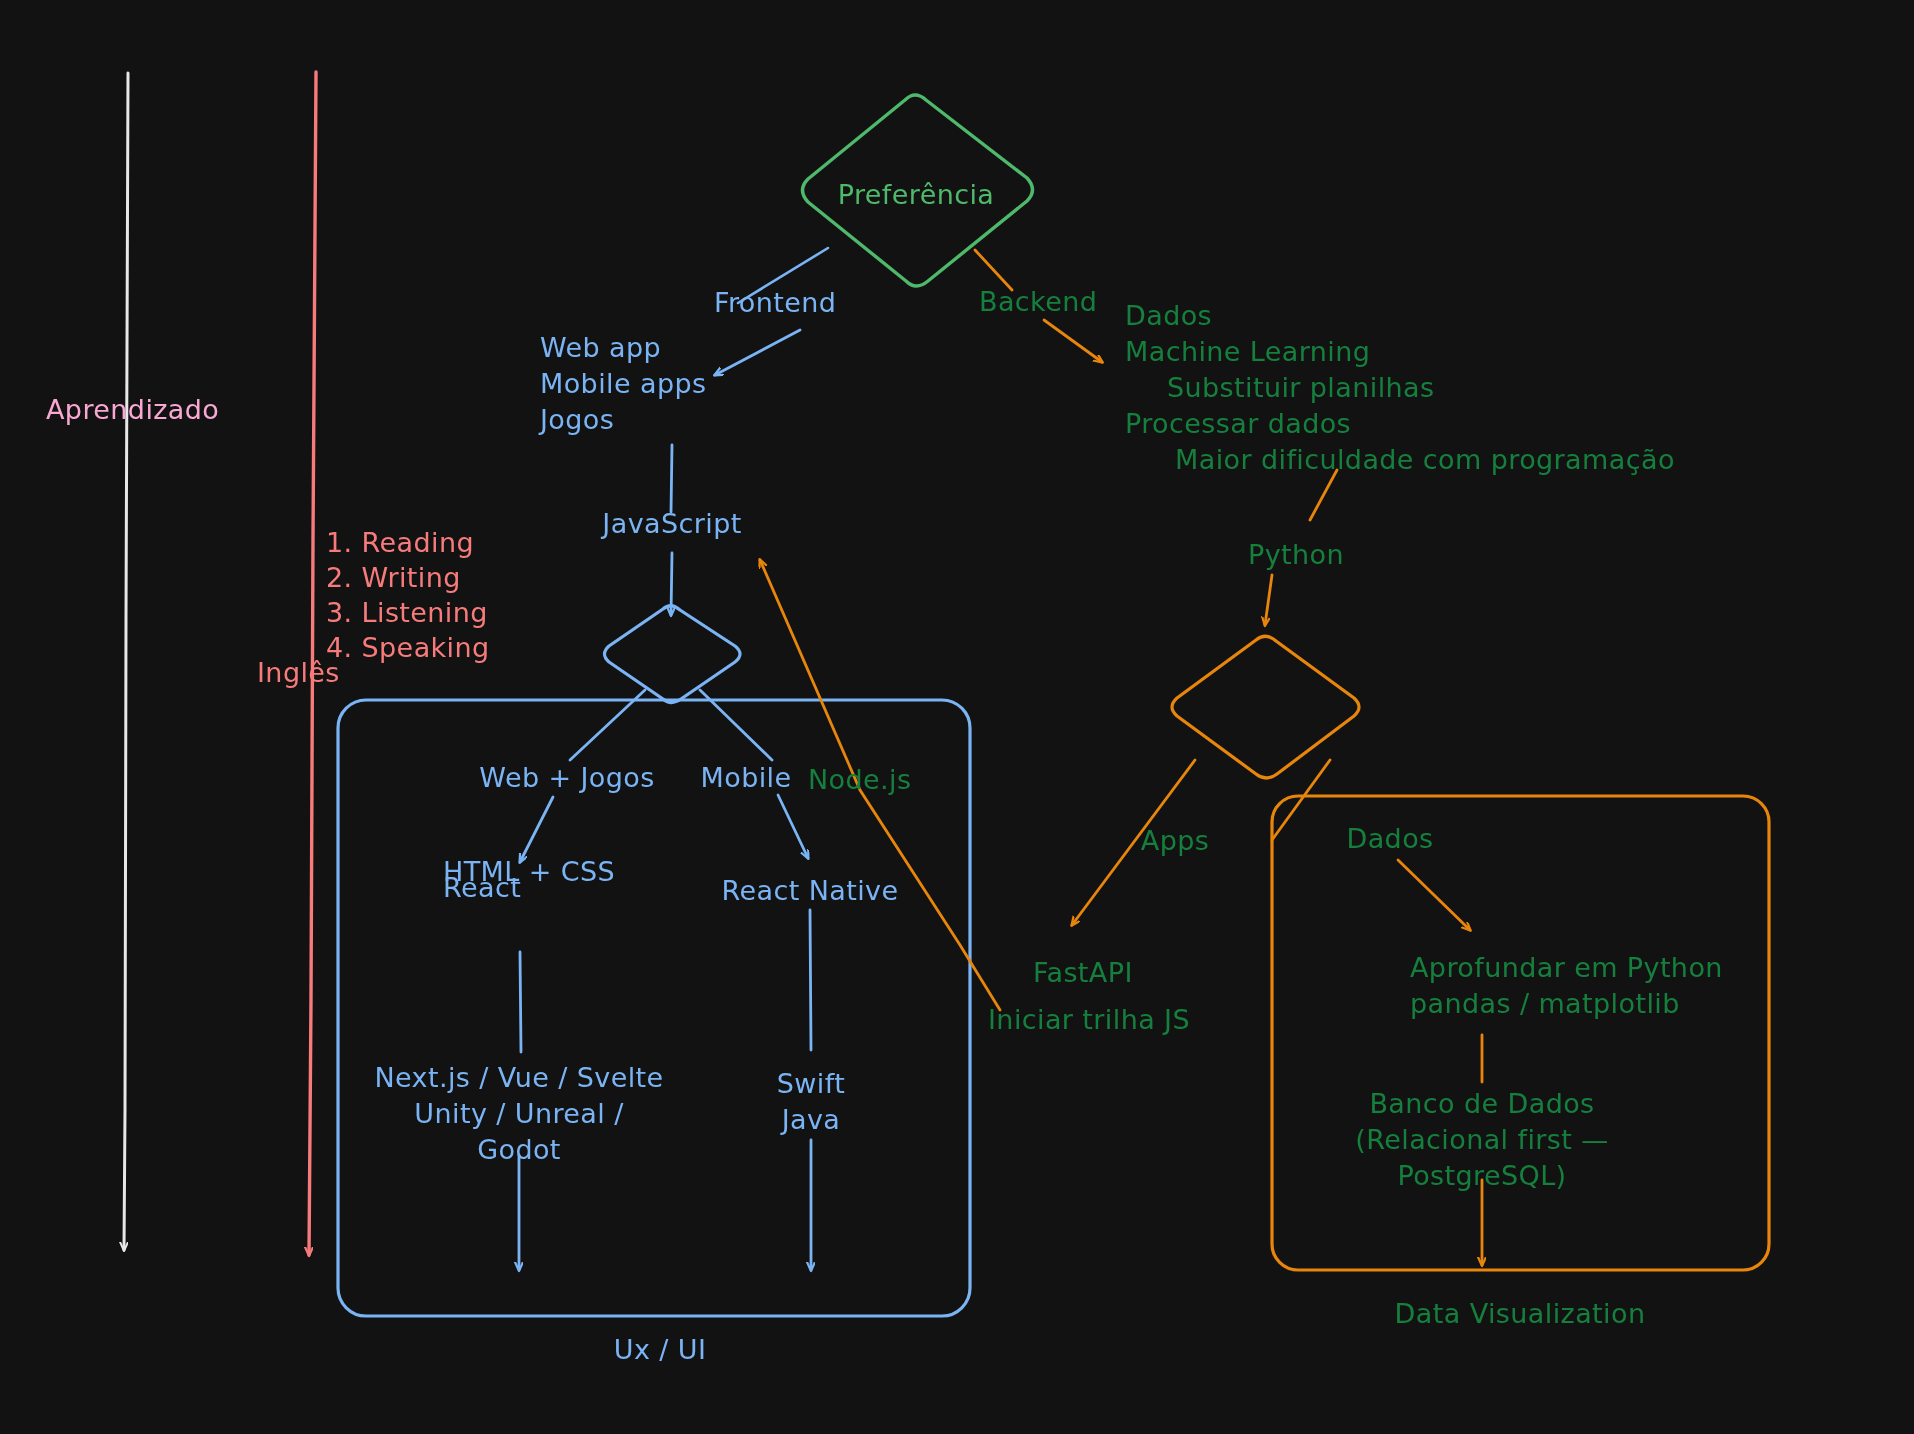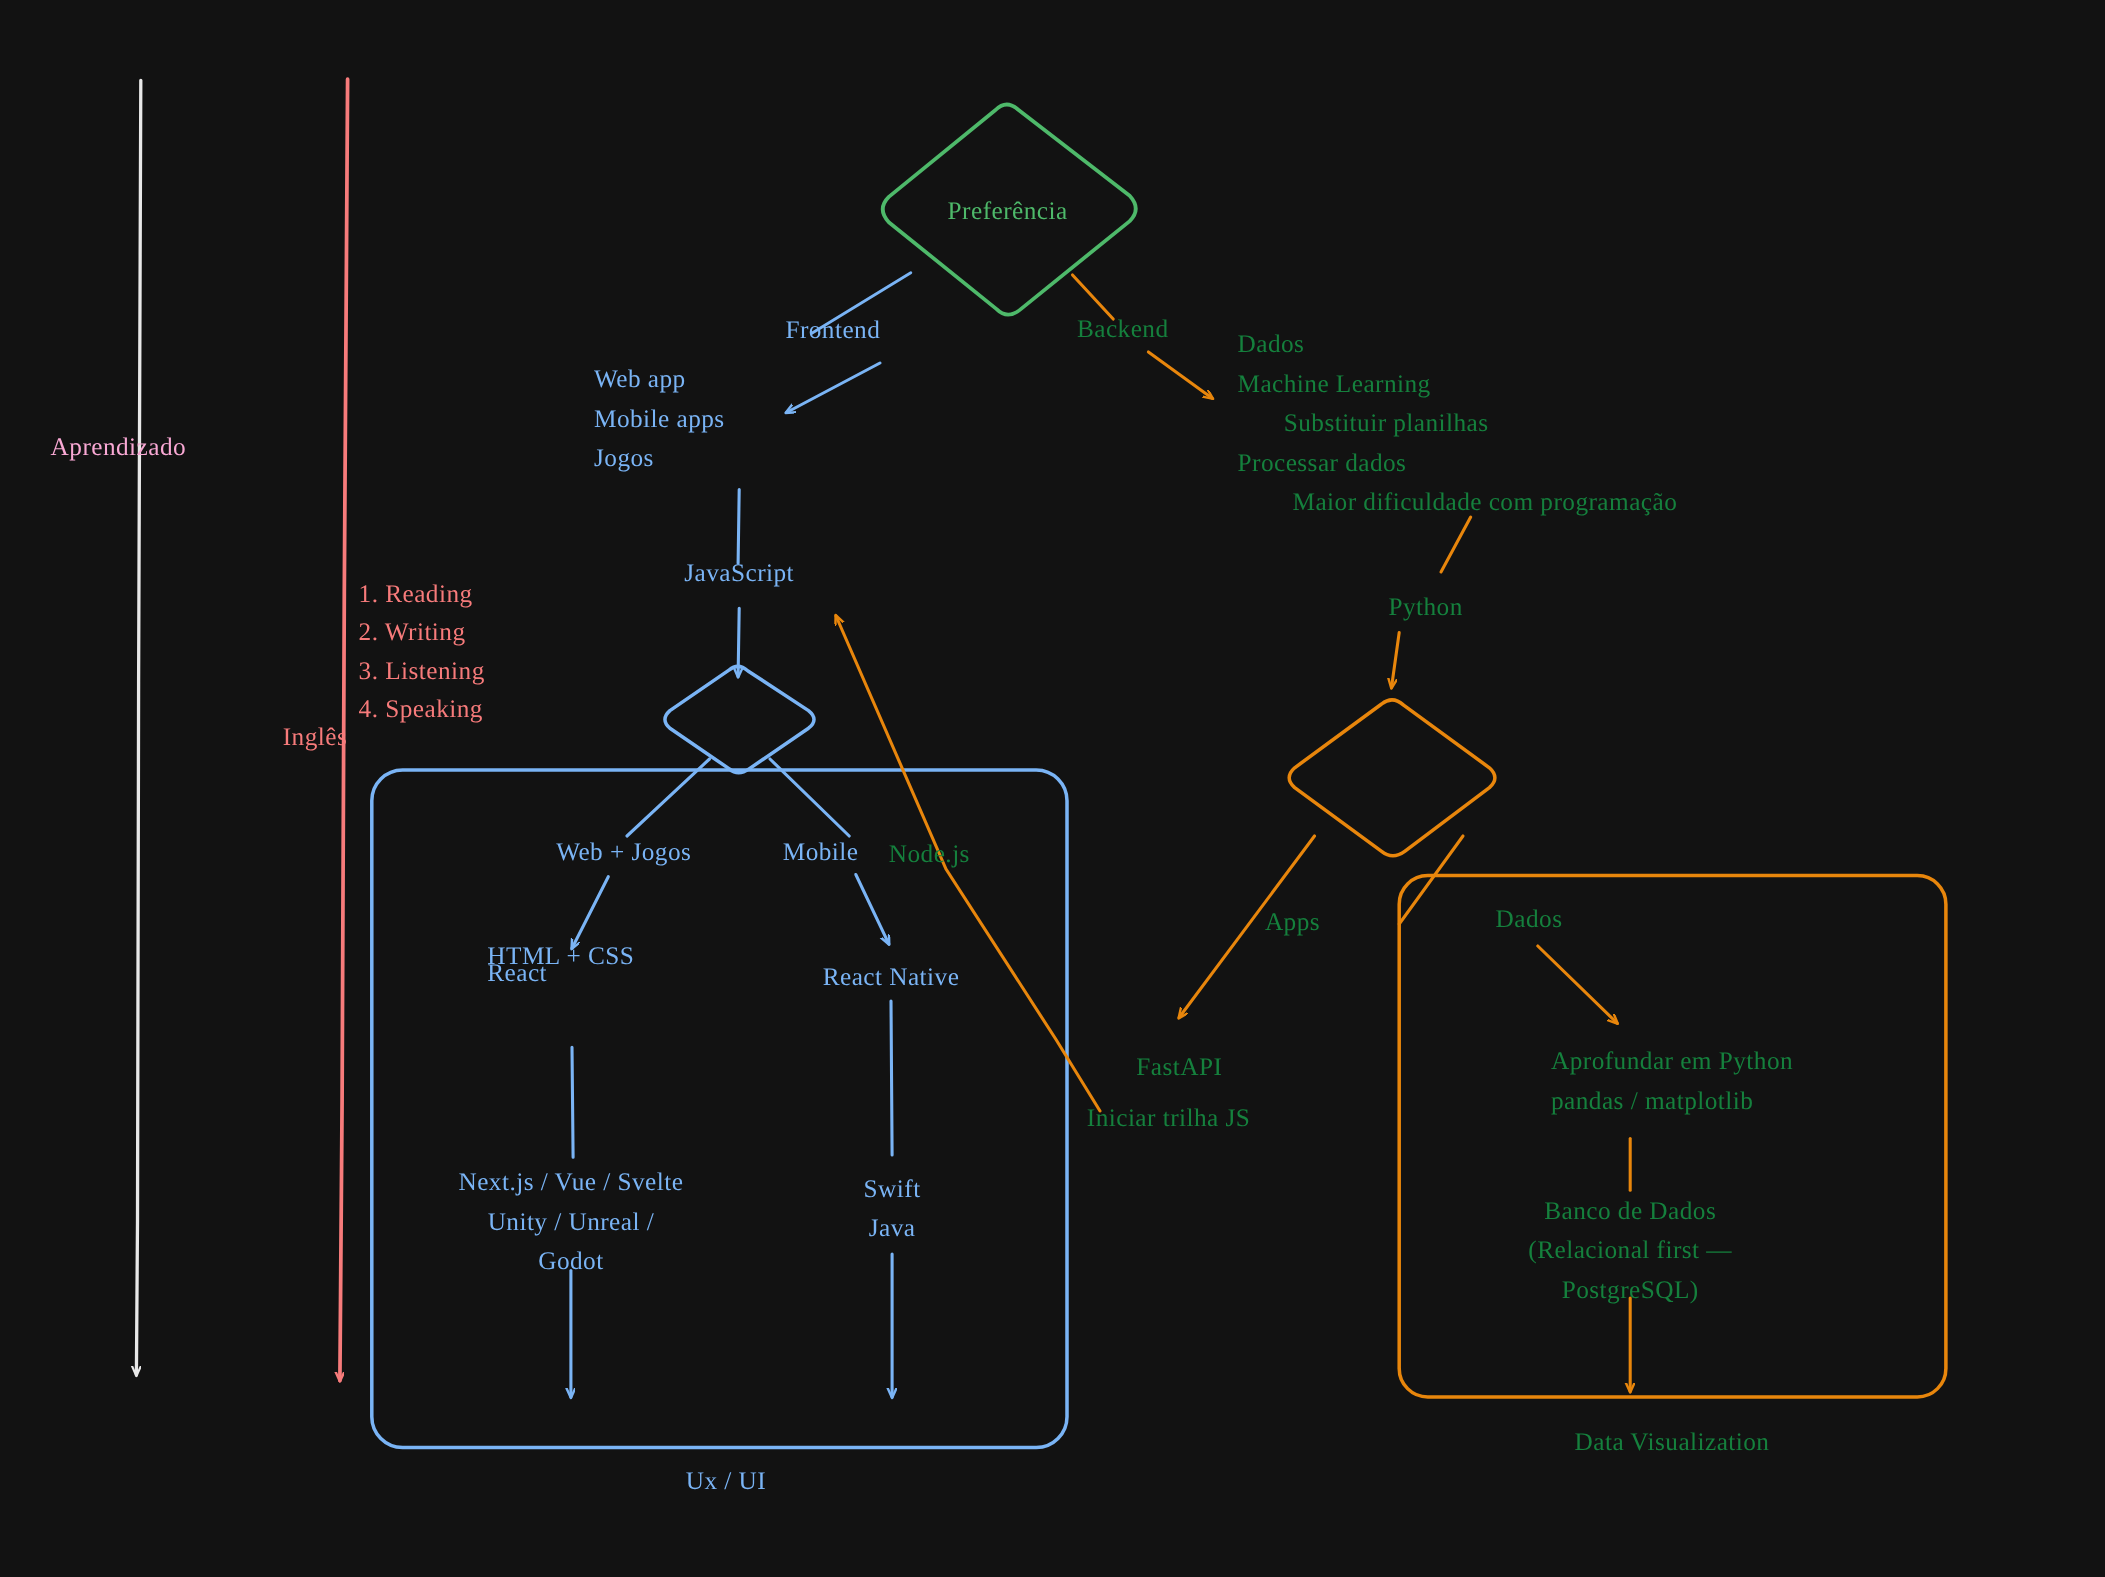--- a/index.html
+++ b/index.html
@@ -30,21 +30,21 @@
     letter-spacing: 0.4px;
     font-family: "DejaVu Sans", sans-serif;
     font-weight: 400;
   }
   .blue   { color: #7ab4f5; }
   .orange { color: #15803d; }
   .green  { color: #4eb96a; }
   .red    { color: #f77b7b; }
   .white  { color: #f9a8d4; }
 
-  .s-lg  { font-size: 23px; font-family: Liberation Serif, serif; }
+  .s-lg  { font-size: 27px; }
 
   .center { text-align: center; transform: translateX(-50%); }
 </style>
 </head>
 <body>
 
 <div id="board">
 
   <svg id="svg-layer" viewBox="0 0 1914 1434" xmlns="http://www.w3.org/2000/svg">
     <defs>

